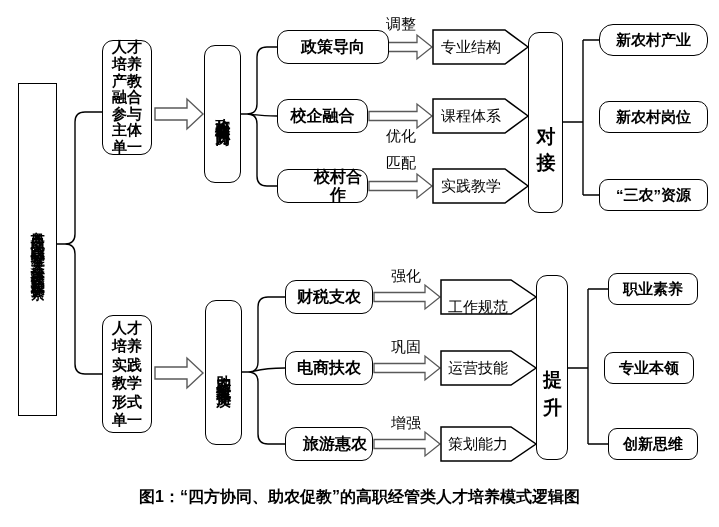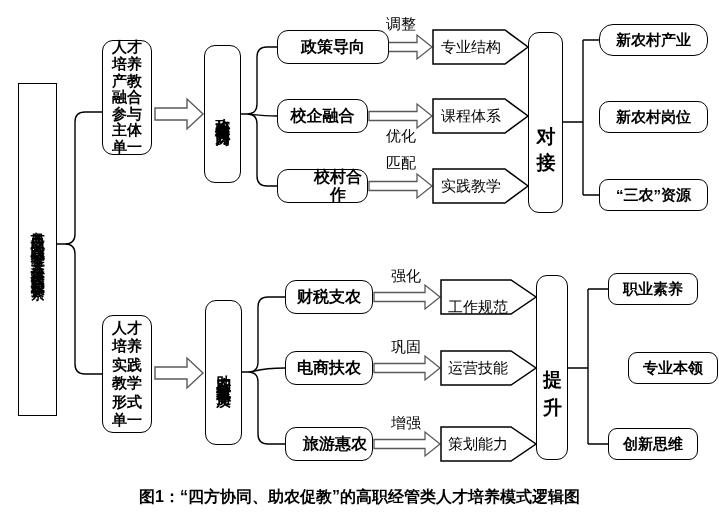--- a/index.html
+++ b/index.html
@@ -113,18 +113,18 @@
   </div>
   <div class="box rounded hub" style="left:536px;top:275px;width:32px;height:185px;">
     <div class="vtext">提升</div>
   </div>
 
   <div class="box rounded outcome" style="left:599px;top:24px;width:109px;height:32px;border-radius:14px;">新农村产业</div>
   <div class="box rounded outcome" style="left:599px;top:101px;width:109px;height:32px;border-radius:10px;">新农村岗位</div>
   <div class="box rounded outcome" style="left:599px;top:179px;width:109px;height:32px;border-radius:9px;">“三农”资源</div>
 
   <div class="box rounded outcome" style="left:608px;top:273px;width:90px;height:32px;border-radius:9px;">职业素养</div>
-  <div class="box rounded outcome" style="left:628px;top:352px;width:90px;height:32px;border-radius:9px;">专业本领</div>
+  <div class="box rounded outcome" style="left:604px;top:352px;width:90px;height:32px;border-radius:9px;">专业本领</div>
   <div class="box rounded outcome" style="left:608px;top:428px;width:90px;height:32px;border-radius:9px;">创新思维</div>
 
   <div id="caption">图1：“四方协同、助农促教”的高职经管类人才培养模式逻辑图</div>
 
 </div>
 
 </body></html>

